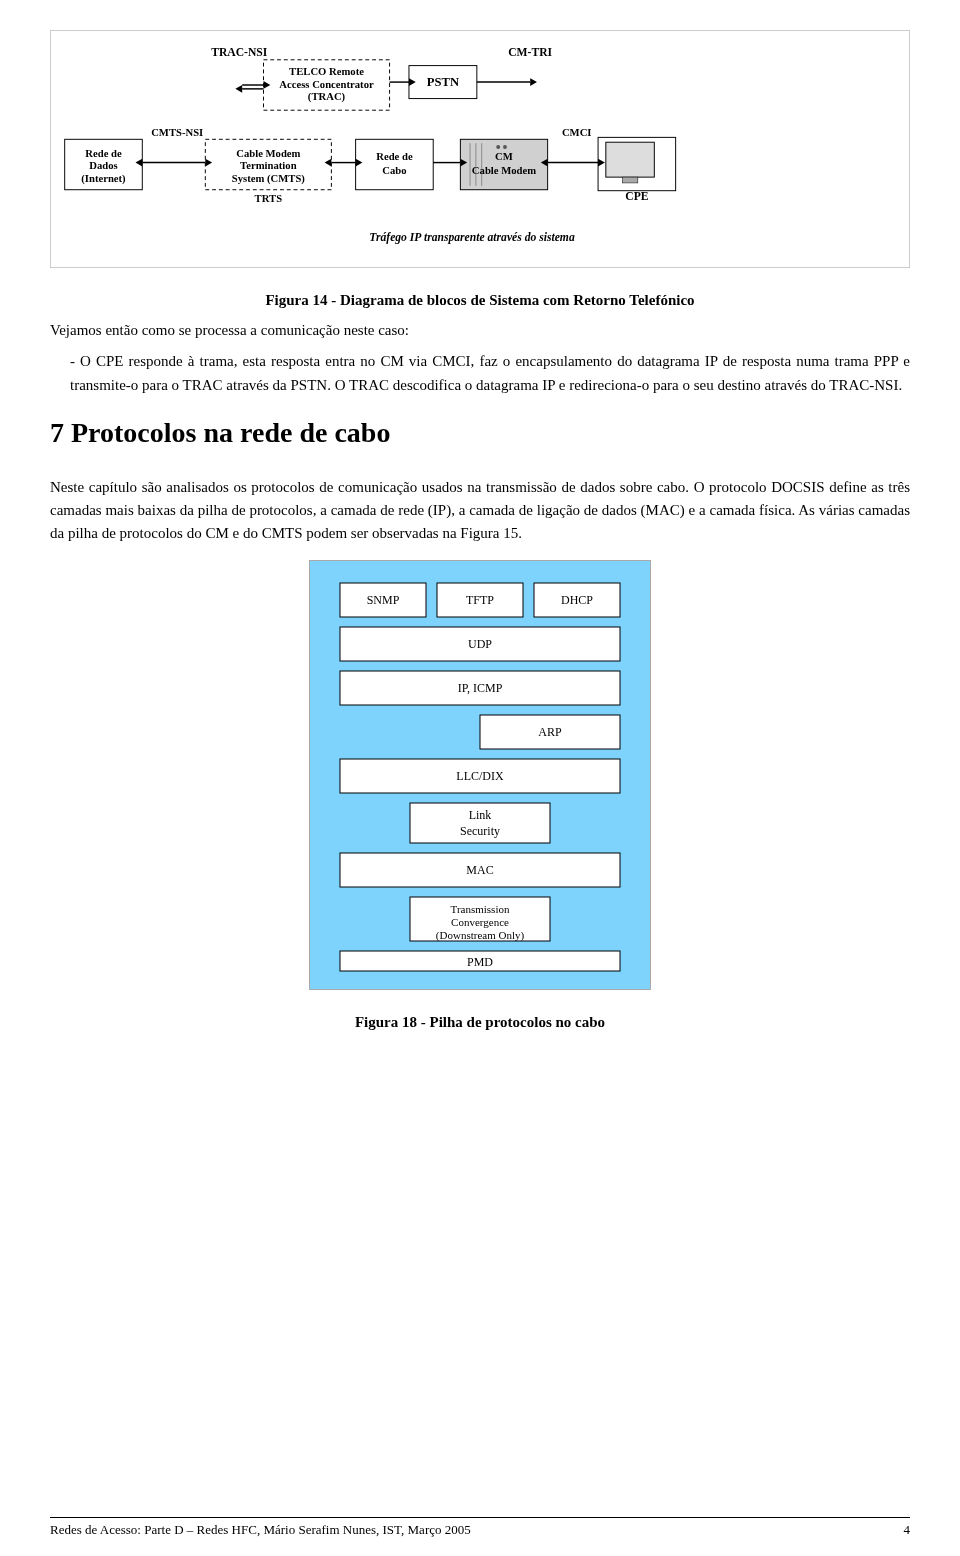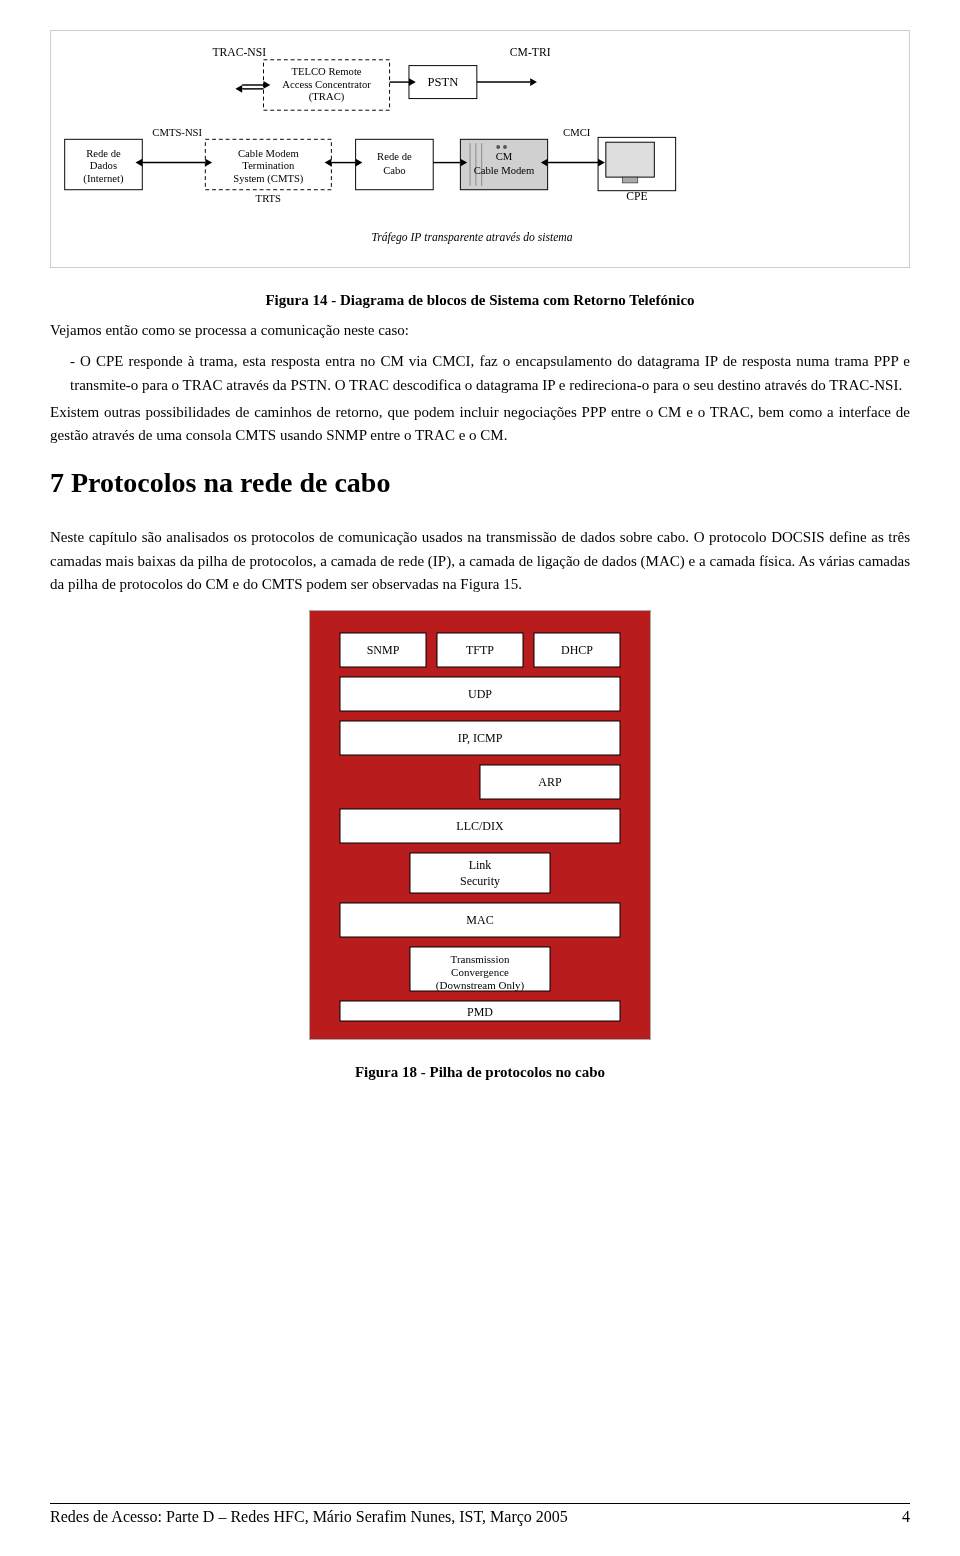--- a/index.html
+++ b/index.html
@@ -46,38 +46,39 @@
     
     .fig-caption {
       font-size: 15px;
       font-weight: bold;
       text-align: center;
       margin: 24px 0 10px 0;
     }
     
     .footer {
       position: absolute;
-      bottom: 30px;
+      bottom: 18px;
       left: 50px;
       right: 50px;
       border-top: 1px solid #000;
       display: flex;
       justify-content: space-between;
-      font-size: 16px;
+      font-size: 13px;
       padding-top: 4px;
     }
     .main-content {
       flex: 1;
     }
     
     .top-diag-container {
       width: 100%;
       margin-bottom: 4px;
       border: 1px solid #ccc;
       padding: 8px 20px 4px 4px;
+      font-weight: bold;
     }
   </style>
 </head>
 <body>
 
 <div class="page">
   <div class="main-content">
 
     <div class="top-diag-container">
       <svg width="860" height="220" viewBox="0 0 860 220" class="top-diagram-svg">
@@ -162,28 +163,27 @@
       </svg>
     </div>
 
     <div class="fig-caption">Figura 14 - Diagrama de blocos de Sistema com Retorno Telefónico</div>
 
     <p class="body-text">Vejamos então como se processa a comunicação neste caso:</p>
 
 
     <p class="body-text-indent">- O CPE responde à trama, esta resposta entra no CM via CMCI, faz o encapsulamento do datagrama IP de resposta numa trama PPP e transmite-o para o TRAC através da PSTN. O TRAC descodifica o datagrama IP e redireciona-o para o seu destino através do TRAC-NSI.</p>
 
-    <p class="body-text">Existem outras possibilidades de caminhos de retorno, que podem incluir negociações PPP entre o CM e o TRAC, bem como a interface de gestão através de uma consola CMTS usando SNMP entre o TRAC e o CM.</p>
 
     <div class="section-title">7   Protocolos na rede de cabo</div>
 
     <p class="body-text">Neste capítulo são analisados os protocolos de comunicação usados na transmissão de dados sobre cabo. O protocolo DOCSIS define as três camadas mais baixas da pilha de protocolos, a camada de rede (IP), a camada de ligação de dados (MAC) e a camada física. As várias camadas da pilha de protocolos do CM e do CMTS podem ser observadas na Figura 15.</p>
 
     <div style="display:flex; justify-content:center; margin: 14px 0 8px 0;">
-      <div style="border:1px solid #aaa; padding:12px 20px; background:#b91c1c;">
+      <div style="border:1px solid #aaa; padding:12px 20px; background:#7dd3fc;">
         <svg width="300" height="400" viewBox="0 0 300 400">
 
           <rect x="10" y="10" width="86" height="34" fill="white" stroke="#000" stroke-width="1"></rect>
           <text x="53" y="31" font-size="12" font-family="Times New Roman" text-anchor="middle">SNMP</text>
           <rect x="107" y="10" width="86" height="34" fill="white" stroke="#000" stroke-width="1"></rect>
           <text x="150" y="31" font-size="12" font-family="Times New Roman" text-anchor="middle">TFTP</text>
           <rect x="204" y="10" width="86" height="34" fill="white" stroke="#000" stroke-width="1"></rect>
           <text x="247" y="31" font-size="12" font-family="Times New Roman" text-anchor="middle">DHCP</text>
 
           <rect x="10" y="54" width="280" height="34" fill="white" stroke="#000" stroke-width="1"></rect>

